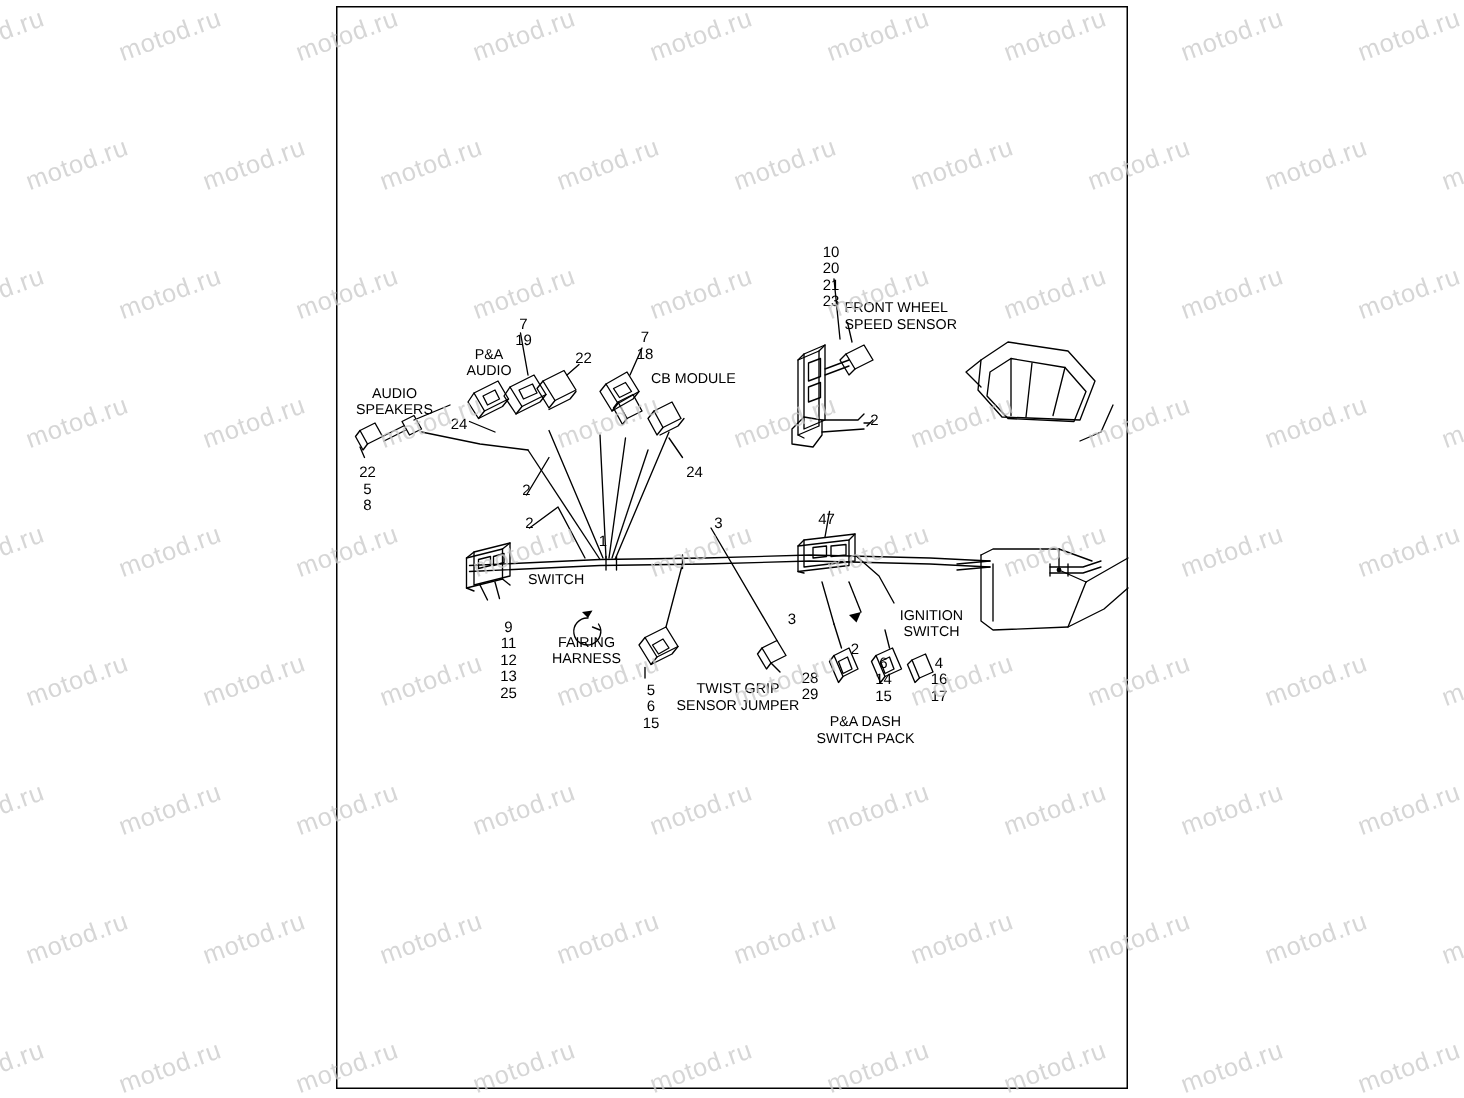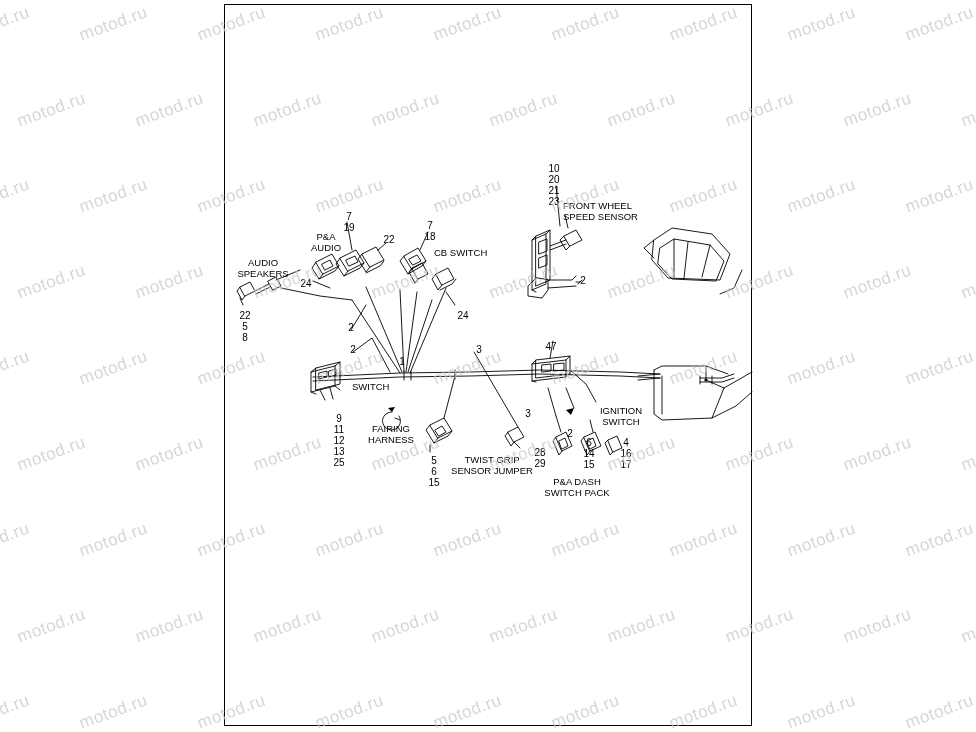--- a/index.html
+++ b/index.html
@@ -330,21 +330,21 @@
       <path d="M578,284 L582,280"></path>
 
     </g>
   </svg>
 
   <div id="labels">
       <div class="lbl center" style="left: 232px; top: 258px; width: 62px;">AUDIO
 SPEAKERS</div>
       <div class="lbl center" style="left: 306px; top: 232px; width: 40px;">P&amp;A
 AUDIO</div>
-      <div class="lbl" style="left: 434px; top: 248px; width: 66px;">CB SWITCH</div>
+      <div class="lbl" style="left: 434px; top: 248px; width: 66px;">CB MODULE</div>
       <div class="lbl" style="left: 563px; top: 201px; width: 84px;">FRONT WHEEL
 SPEED SENSOR</div>
       <div class="lbl" style="left: 352px; top: 382px; width: 34px;">SWITCH</div>
       <div class="lbl center" style="left: 362px; top: 424px; width: 58px;">FAIRING
 HARNESS</div>
       <div class="lbl center" style="left: 449px; top: 455px; width: 86px;">TWIST GRIP
 SENSOR JUMPER</div>
       <div class="lbl center" style="left: 536px; top: 477px; width: 82px;">P&amp;A DASH
 SWITCH PACK</div>
       <div class="lbl center" style="left: 595px; top: 406px; width: 52px;">IGNITION

